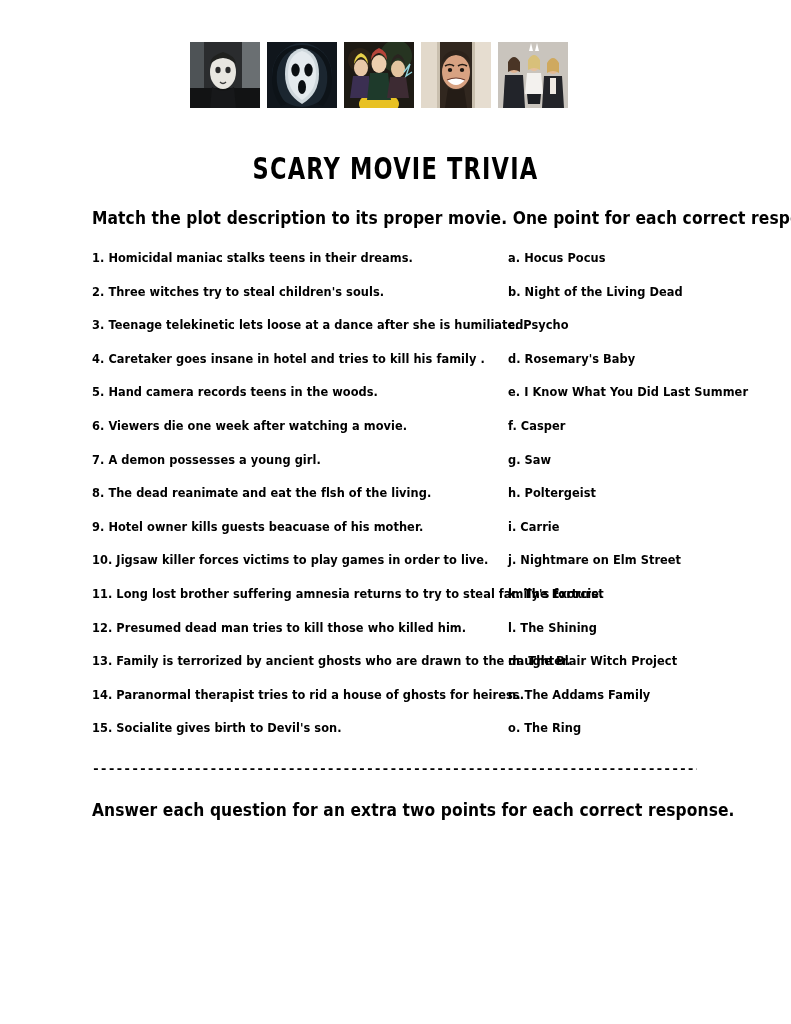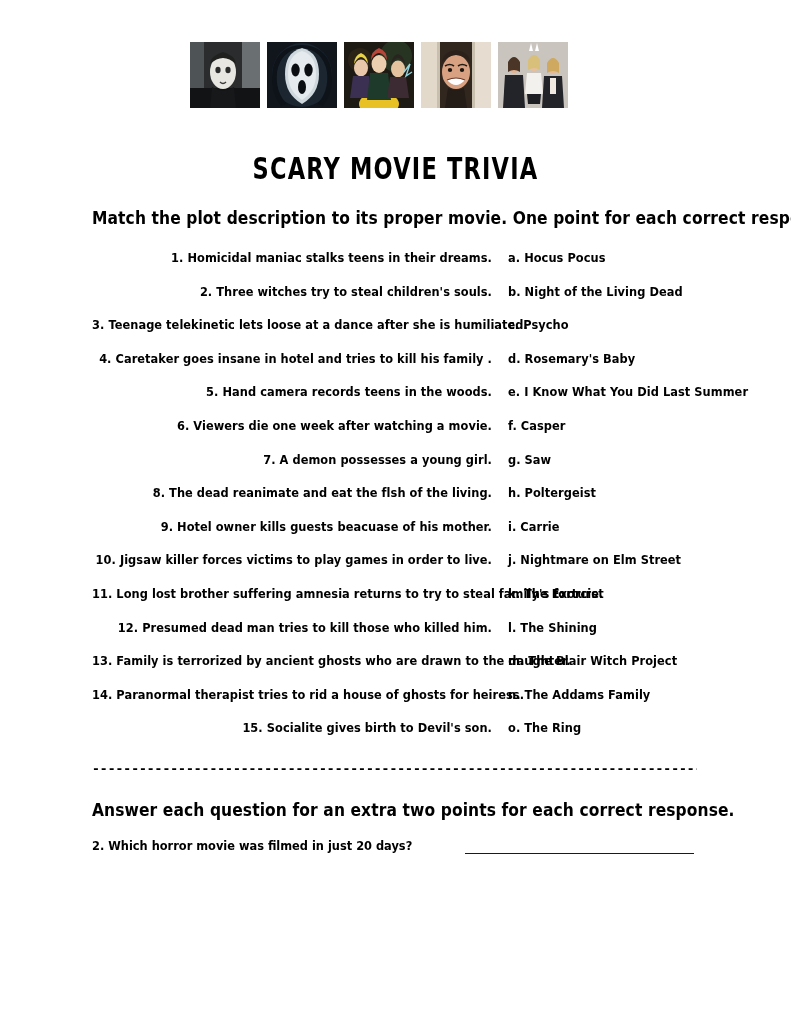--- a/index.html
+++ b/index.html
@@ -68,21 +68,21 @@
   .match-area {
     position: absolute;
     left: 0; right: 0;
     top: 250px;
     height: 490px;
   }
   .col {
     position: absolute;
     top: 0;
   }
-  .col-left  { left: 92px;  width: 400px; text-align: right; }
+  .col-left  { left: 92px;  width: 400px; }
   .col-right { left: 508px; width: 240px; }
 
   .row {
     height: 33.6px;
     font-size: 11.4px;
     font-weight: 700;
     color: #000;
     white-space: nowrap;
     transform: scaleY(1.1);
     transform-origin: left top;
@@ -283,17 +283,13 @@
       <div class="row"><span class="marker">n.</span> <span class="label">The Addams Family</span></div>
       <div class="row"><span class="marker">o.</span> <span class="label">The Ring</span></div>
     </div>
 </div>
 
 <div class="divider">------------------------------------------------------------------------------------------------------</div>
 
 <div class="instruction" id="answer-instruction">Answer each question for an extra two points for each correct response.</div>
 
 <div class="bonus-area" id="bonus-col">
-    <div class="bonus-row">
-      <div class="bonus-q"><span>2.</span> <span>Which horror movie was filmed in just 20 days?</span></div>
-      <div class="bonus-line"></div>
-    </div>
   </div>
 
 </body></html>

